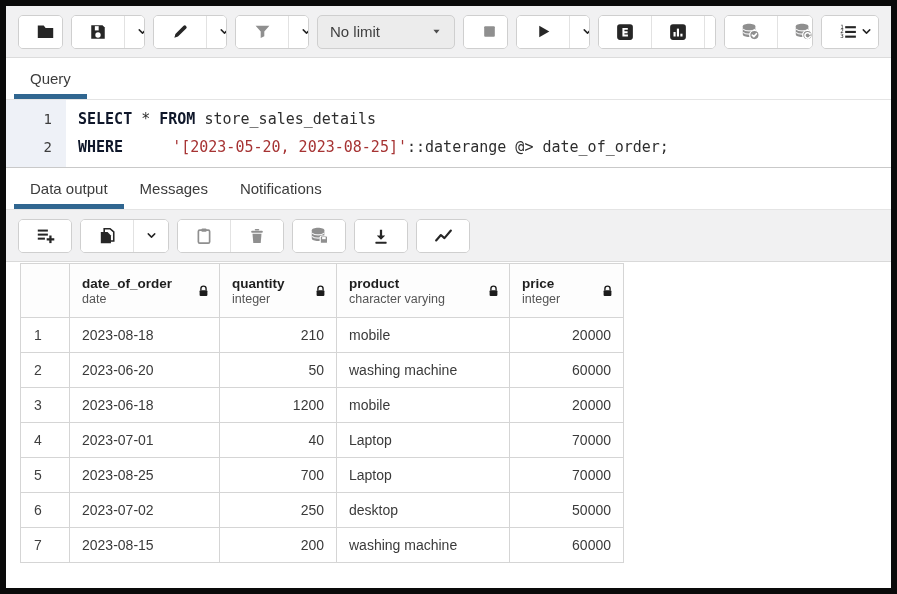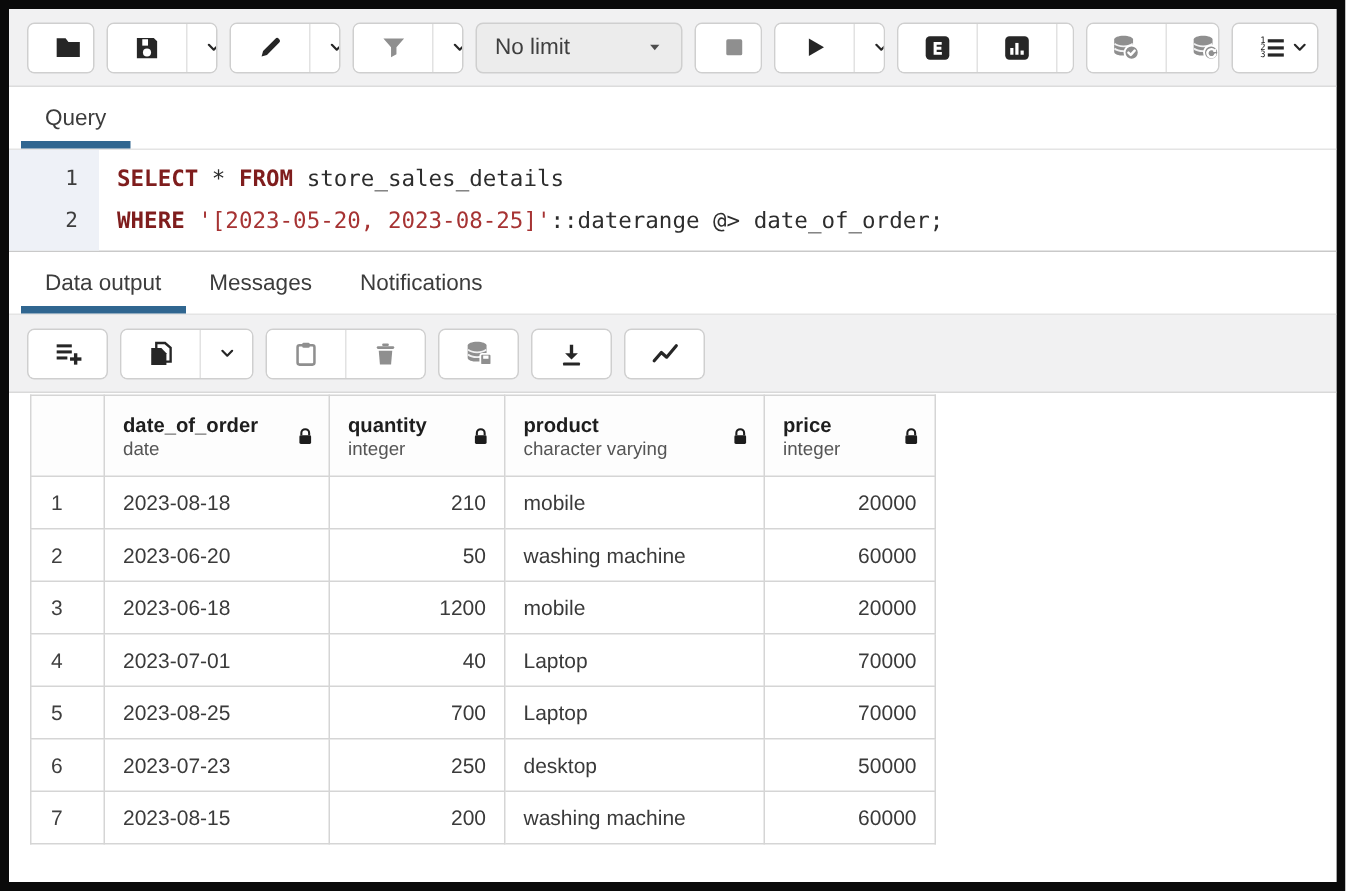--- a/index.html
+++ b/index.html
@@ -31,22 +31,22 @@
   .tab.active::after{content:"";position:absolute;left:0;right:0;bottom:0;height:5px;background:#306690;}
   
   .editor{flex:0 0 68px;height:68px;display:flex;background:#fff;border-bottom:1px solid #c9c9c9;box-sizing:border-box;}
   .gutter{width:60px;flex:0 0 60px;background:#eef1f7;color:#3d3d3d;
     font-family:"DejaVu Sans Mono",monospace;font-size:14px;text-align:right;
     padding:5px 14px 0 0;box-sizing:border-box;}
   .gutter .ln{line-height:28px;}
   .code-area{flex:1;font-family:"DejaVu Sans Mono",monospace;font-size:15px;
     padding:5px 0 0 12px;cursor:text;}
   .code-line{line-height:28px;white-space:pre;color:#2d2d2d;}
-  .tok-keyword{color:#7f1d1d;font-weight:bold;}
-  .tok-string{color:#a63333;}
+  .tok-keyword{color:#0f172a;font-weight:bold;}
+  .tok-string{color:#a63333;margin-left:40px;}
   .tok-plain{color:#2d2d2d;}
   
   .toolbar.data-toolbar{height:52px;flex:0 0 52px;border-bottom:1px solid #d9d9d9;}
   
   .grid-wrap{flex:1;background:#fff;padding:1px 0 0 14px;overflow:hidden;}
   table.grid{border-collapse:collapse;font-size:14px;color:#3a3a3a;table-layout:fixed;}
   .grid th,.grid td{border:1px solid #d5d5d5;box-sizing:border-box;}
   .grid thead th{height:54px;background:#fdfdfd;font-weight:normal;text-align:left;padding:0;vertical-align:middle;}
   .hdr{display:flex;align-items:center;justify-content:space-between;padding:0 9px 0 12px;}
   .hdr-name{font-weight:bold;font-size:13.5px;color:#1e1e1e;line-height:17px;}
@@ -452,21 +452,21 @@
           </tr>
           <tr>
             <th class="rownum">5</th>
             <td class="c0 al-left">2023-08-25</td>
             <td class="c1 al-right">700</td>
             <td class="c2 al-left">Laptop</td>
             <td class="c3 al-right">70000</td>
           </tr>
           <tr>
             <th class="rownum">6</th>
-            <td class="c0 al-left">2023-07-23</td>
+            <td class="c0 al-left">2023-07-02</td>
             <td class="c1 al-right">250</td>
             <td class="c2 al-left">desktop</td>
             <td class="c3 al-right">50000</td>
           </tr>
           <tr>
             <th class="rownum">7</th>
             <td class="c0 al-left">2023-08-15</td>
             <td class="c1 al-right">200</td>
             <td class="c2 al-left">washing machine</td>
             <td class="c3 al-right">60000</td>

